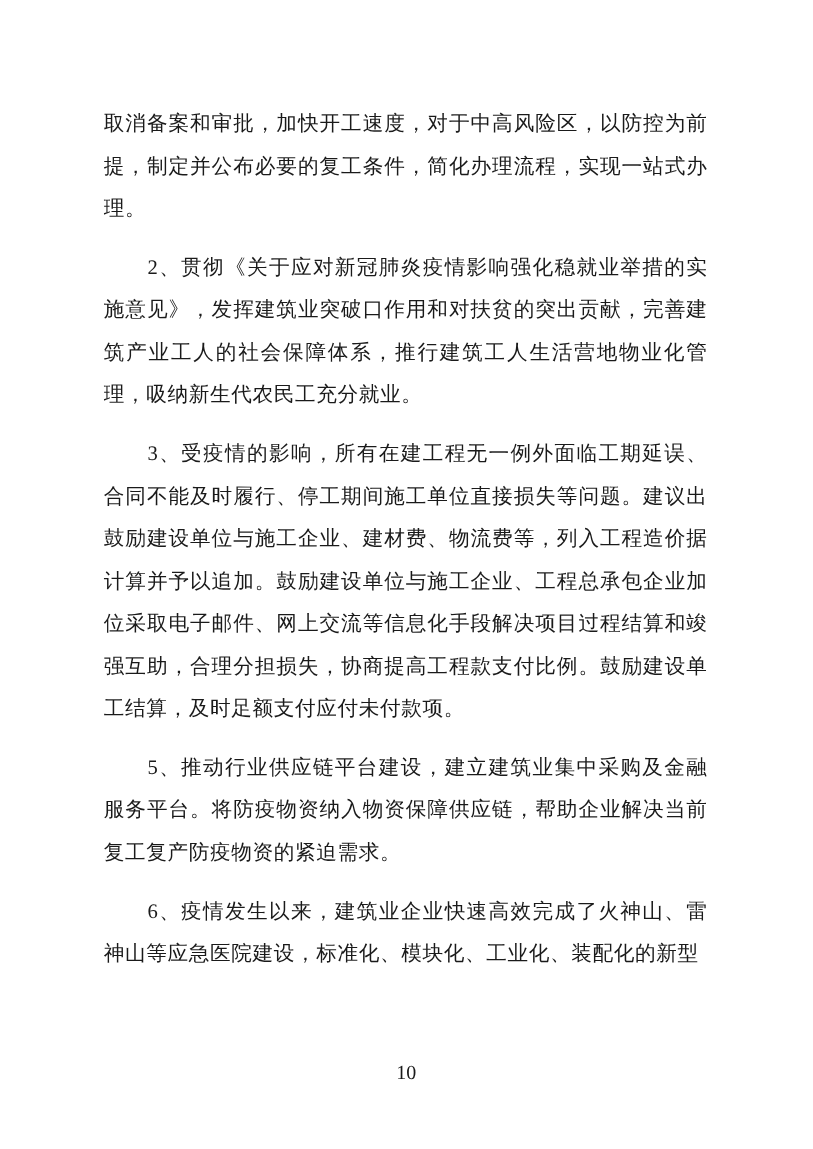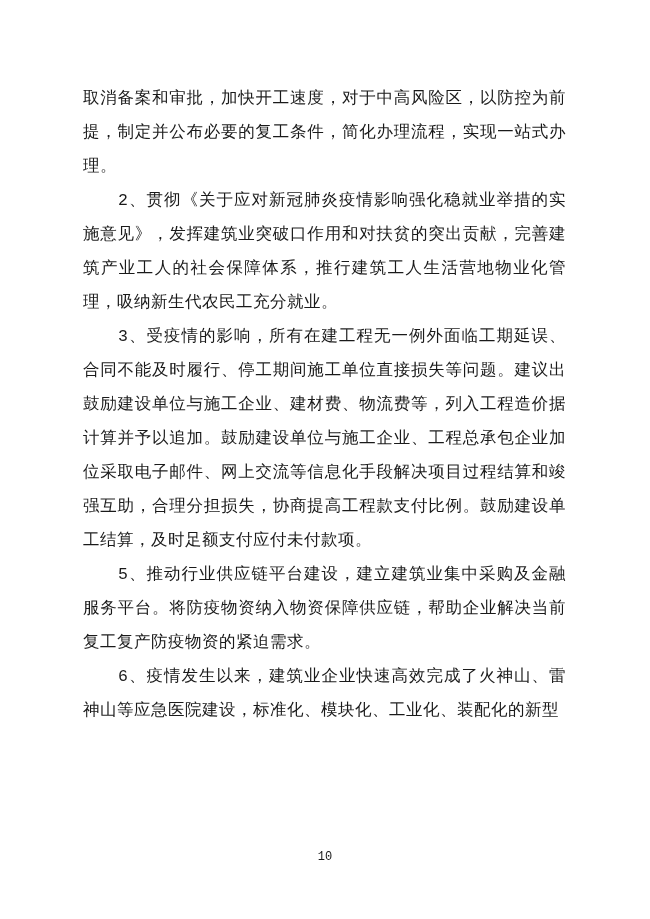--- a/index.html
+++ b/index.html
@@ -6,21 +6,21 @@
     margin: 0;
     padding: 0;
     background: #ffffff;
   }
   .page {
     position: relative;
     width: 650px;
     height: 919px;
     background: #ffffff;
     overflow: hidden;
-    font-family: Liberation Mono, monospace;
+    font-family: Liberation Serif, serif;
   }
   .body-text {
     position: absolute;
     left: 83px;
     top: 82px;
     width: 483px;
     font-size: 16.5px;
     line-height: 34px;
     color: #1a1a1a;
     letter-spacing: 0.5px;
@@ -31,31 +31,32 @@
   }
   
   .line {
     text-align: justify;
     text-align-last: justify;
     height: 34px;
     overflow: hidden;
   }
   .line.first {
     text-indent: 35px;
+    margin-top: 13px;
   }
   .line.last {
     text-align-last: left;
   }
   .footer {
     position: absolute;
     left: 0;
     top: 850px;
     width: 100%;
     text-align: center;
-    font-size: 12px;
+    font-size: 16px;
     color: #1a1a1a;
   }
 </style>
 </head>
 <body>
 
 <div class="page">
   <div class="body-text">
 
     <div class="paragraph">

